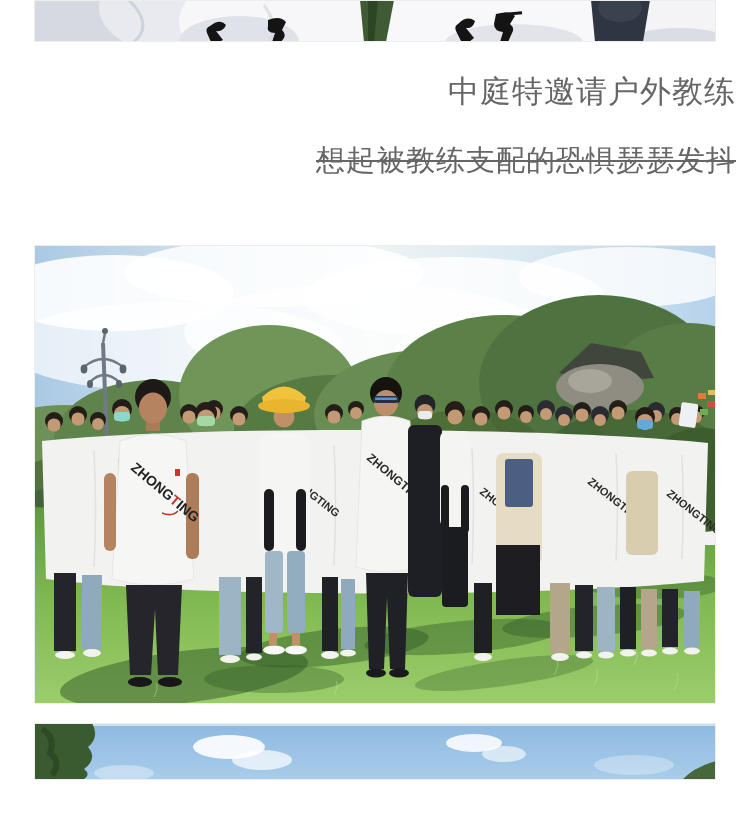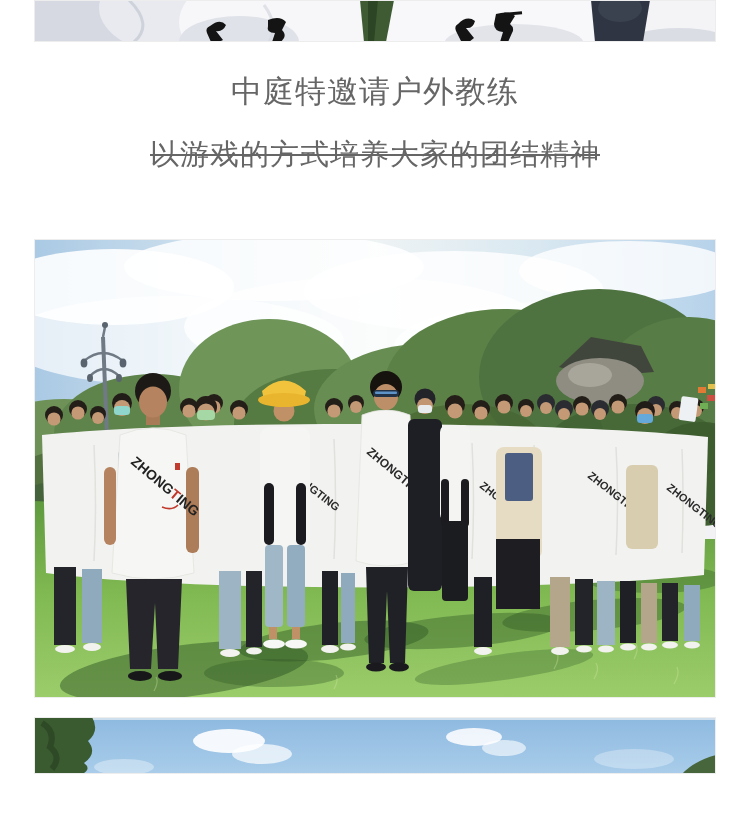--- a/index.html
+++ b/index.html
@@ -8,21 +8,21 @@
     font-family:"Liberation Sans","DejaVu Sans",sans-serif;
   }
   .article{width:750px;height:821px;position:relative;}
   .photo{
     margin:0 34px;width:682px;overflow:hidden;position:relative;
     outline:1px solid #ededee;outline-offset:-1px;background:#f2f2f4;
   }
   .photo svg{display:block;}
   .photo-top{height:42px;}
   .copy{margin-top:22px;}
-  .copy p{margin:8px;height:55px;line-height:55px;text-align:center;color:#666666;font-weight:400;}
+  .copy p{margin:14px;height:55px;line-height:55px;text-align:right;color:#666666;font-weight:400;}
   .line-1{font-size:31px;letter-spacing:1px;}
   .line-2{font-size:31px;letter-spacing:4px;}
   .line-3{
     font-size:29px;letter-spacing:1px;color:#a6a6a6;
     text-decoration:line-through;text-decoration-thickness:2px;
   }
   .photo-main{height:459px;margin-top:57px;}
   .photo-bottom{height:57px;margin-top:19px;}
 </style>
 </head>
@@ -54,21 +54,21 @@
         <path d="M234 20 q12 -5 18 2 l-4 8 q4 4 2 8 l-3 4 h-9 l3 -9 q-9 0 -7 -7 z"></path>
         <path d="M424 24 q9 -9 17 -3 q-2 8 -9 7 l8 10 -5 4 -8 -1 -5 -10 q-2 -5 2 -7 z"></path>
         <path d="M462 14 q13 -4 19 2 l-5 8 q5 4 2 9 l-4 9 h-8 l3 -10 q-9 -1 -9 -8 z"></path>
         <rect x="470" y="12" width="18" height="3" transform="rotate(-5 479 13)"></rect>
       </g>
     </svg>
   </div>
 
   <div class="copy">
     <p class="line-1">中庭特邀请户外教练</p>
-    <p class="line-3">以游戏的方式培养大家的团结精神</p>
+    <p class="line-3">想起被教练支配的恐惧瑟瑟发抖</p>
   </div>
 
   <div class="photo photo-main">
     <svg width="682" height="459" viewBox="0 0 682 459">
       <defs>
         <linearGradient id="skyg" x1="0" y1="0" x2="1" y2="0">
           <stop offset="0" stop-color="#aac9e4"></stop>
           <stop offset="0.28" stop-color="#d3e4ef"></stop>
           <stop offset="0.5" stop-color="#eef3f4"></stop>
           <stop offset="0.74" stop-color="#d9e8f1"></stop>

